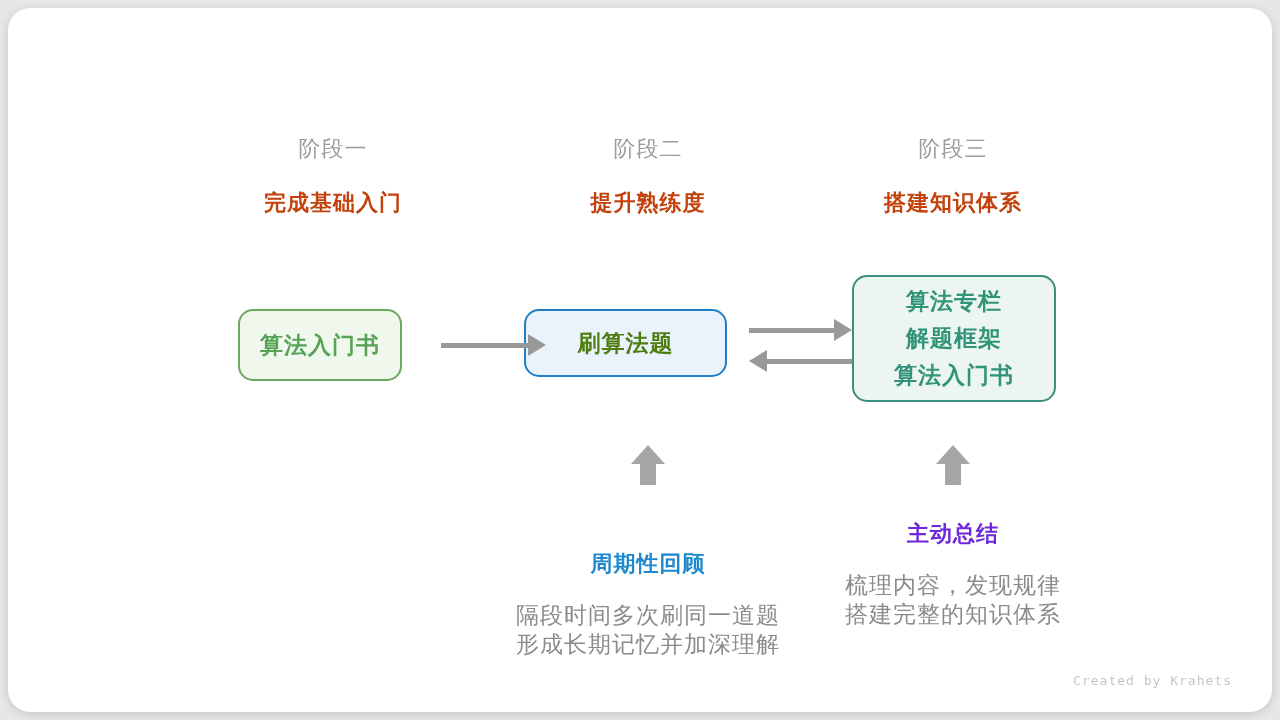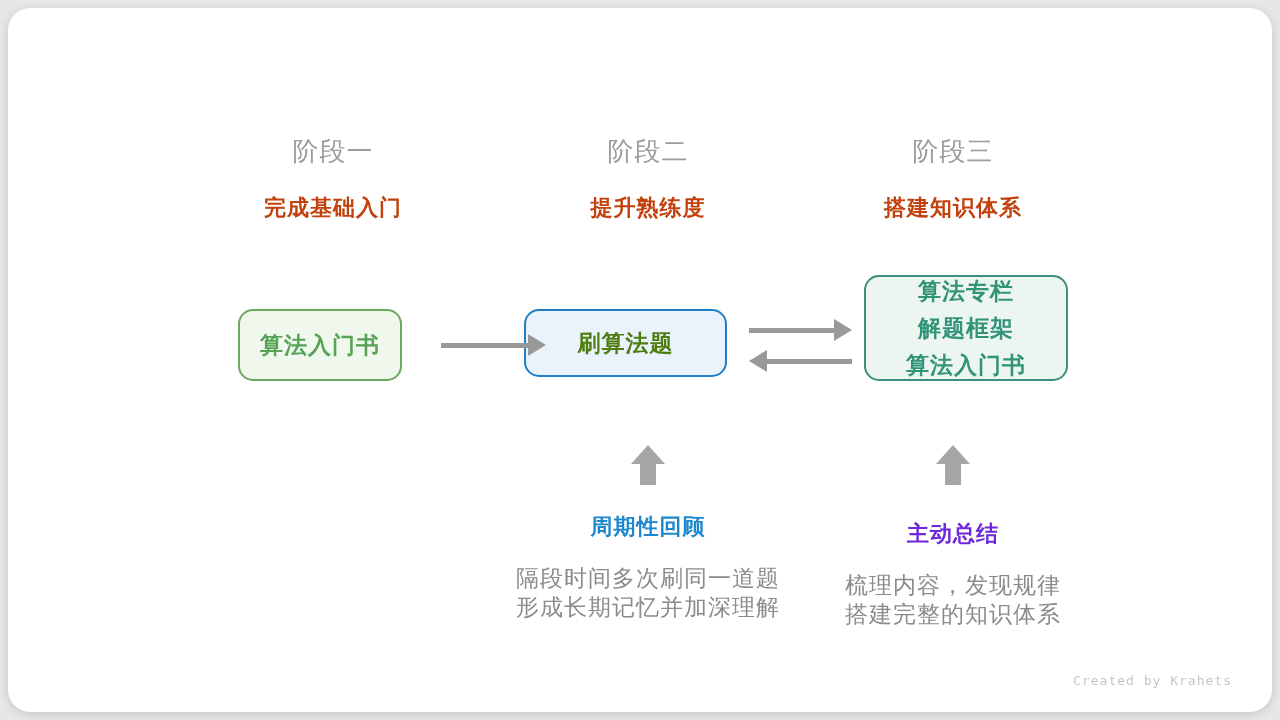--- a/index.html
+++ b/index.html
@@ -14,21 +14,21 @@
   }
   .card {
     position: absolute;
     left: 8px; top: 8px; right: 8px; bottom: 8px;
     background: #FFFFFF;
     border-radius: 22px;
     box-shadow: 0 2px 10px rgba(0,0,0,0.15);
   }
   
   .stage { position: absolute; width: 320px; text-align: center; top: 126px; }
-  .stage-label { font-size: 26px; color: #9C9C9C; letter-spacing: 1px; }
+  .stage-label { font-size: 22px; color: #9C9C9C; letter-spacing: 1px; }
   .stage-subtitle { margin-top: 24px; font-size: 22px; font-weight: bold; color: #c2410c; letter-spacing: 1px; }
   .stage1 { left: 165px; }
   .stage2 { left: 480px; }
   .stage3 { left: 785px; }
   
   .node {
     position: absolute;
     border-radius: 15px;
     display: flex;
     flex-direction: column;
@@ -41,22 +41,22 @@
   }
   .node-green {
     left: 230px; top: 301px; width: 164px; height: 72px;
     background: #F0F7ED; border: 2.5px solid #6BA75E; color: #56A356;
   }
   .node-blue {
     left: 516px; top: 301px; width: 203px; height: 68px;
     background: #EAF3FB; border: 2.5px solid #1E7FC8; color: #4d7c0f;
   }
   .node-teal {
-    left: 844px; top: 267px; width: 204px; height: 106px;
-    background: #EDF5F1; border: 2.5px solid #3C8F7F; color: #319478; margin-left: 12px;
+    left: 844px; top: 267px; width: 204px; height: 127px;
+    background: #EDF5F1; border: 2.5px solid #3C8F7F; color: #319478;
   }
   .node-teal div { line-height: 37px; }
   
   .h-arrow { position: absolute; height: 0; }
   .h-arrow .shaft { position: absolute; top: -2.5px; height: 5px; background: #999999; }
   .h-arrow .head { position: absolute; width: 0; height: 0; top: -11px; }
   .h-arrow.dir-right .shaft { left: 0; right: 14px; }
   .h-arrow.dir-right .head { right: 0; border-top: 11px solid transparent; border-bottom: 11px solid transparent; border-left: 18px solid #999999; }
   .h-arrow.dir-left .shaft { right: 0; left: 14px; }
   .h-arrow.dir-left .head { left: 0; border-top: 11px solid transparent; border-bottom: 11px solid transparent; border-right: 18px solid #999999; }
@@ -68,21 +68,21 @@
     border-right: 17px solid transparent;
     border-bottom: 19px solid #A6A6A6;
   }
   .up-arrow .stem { width: 16px; height: 21px; background: #A6A6A6; margin: 0 auto; }
   
   .annotation { position: absolute; width: 340px; text-align: center; }
   .annotation-title { font-size: 22px; font-weight: bold; letter-spacing: 1px; }
   .annotation-title.blue { color: #1E88CE; }
   .annotation-title.teal { color: #6d28d9; }
   .annotation-desc { margin-top: 22px; font-size: 23px; line-height: 29px; color: #8B8B8B; letter-spacing: 1px; }
-  .ann-mid { left: 470px; top: 504px; }
+  .ann-mid { left: 470px; top: 541px; }
   .ann-right { left: 775px; top: 511px; }
   
   .credit {
     position: absolute;
     right: 40px; bottom: 24px;
     font-family: "DejaVu Sans Mono", "Liberation Mono", monospace;
     font-size: 13px;
     color: #C6C6C6;
     letter-spacing: 1px;
   }

